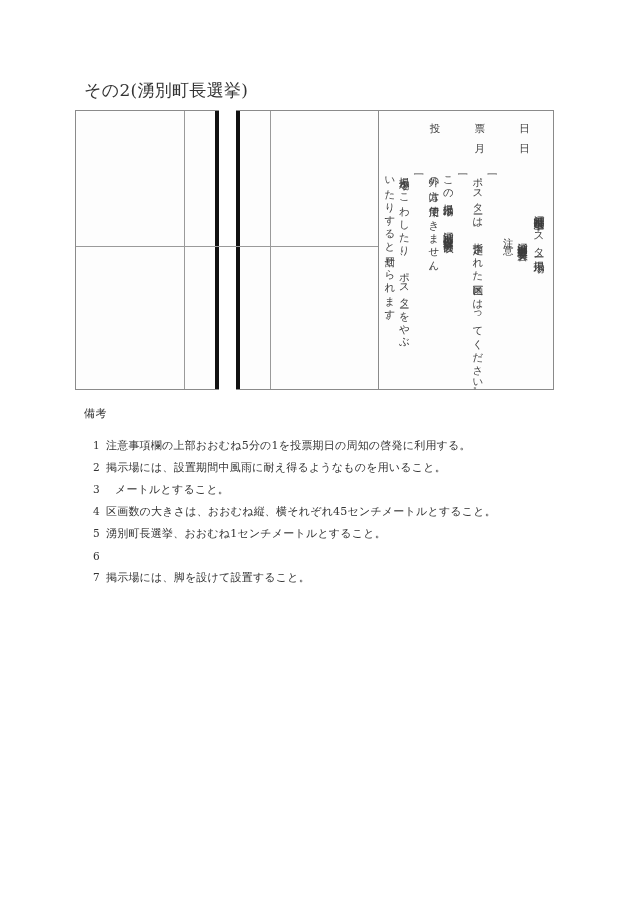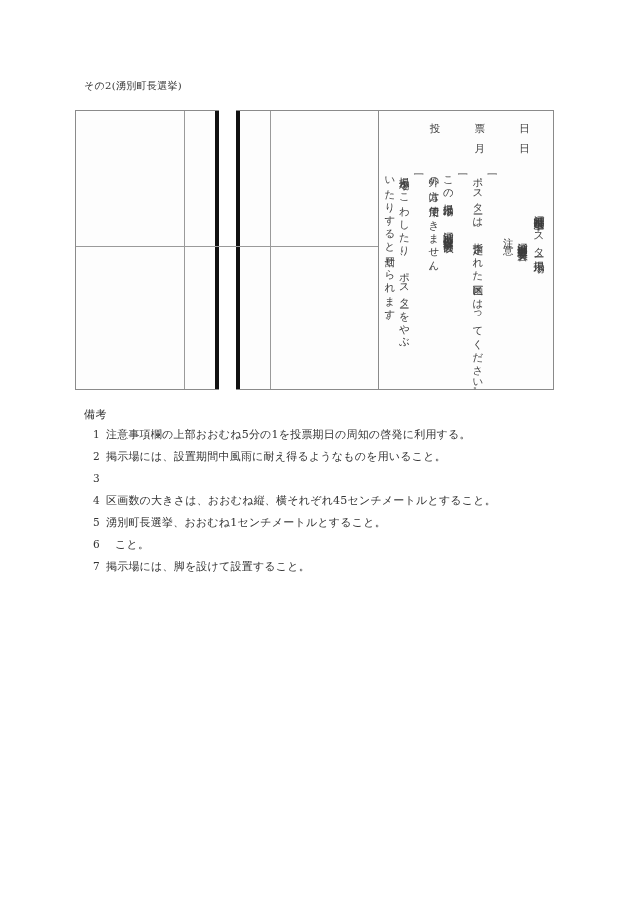--- a/index.html
+++ b/index.html
@@ -14,21 +14,21 @@
     color: #2b2b2b;
     position: relative;
     overflow: hidden;
   }
 
   
   .page-title {
     position: absolute;
     left: 84px;
     top: 79px;
-    font-size: 10px;
+    font-size: 17px;
     letter-spacing: 0.3px;
     white-space: nowrap;
     color: #333;
   }
 
   
   .board {
     position: absolute;
     left: 75px;
     top: 110px;
@@ -161,22 +161,23 @@
     position: absolute;
     left: 84px;
     top: 409px;
     width: 470px;
     font-size: 11px;
     line-height: 1.0;
     color: #333;
   }
   .remarks-heading {
     font-size: 11px;
-    margin-bottom: 7px;
+    margin-bottom: 18px;
     letter-spacing: 0.5px;
+    font-family: Liberation Mono, monospace;
   }
   .remark-item {
     display: flex;
     align-items: flex-start;
     margin-bottom: 6.5px;
     line-height: 1.42;
   }
   .remark-num {
     width: 22px;
     flex: 0 0 22px;
@@ -259,35 +260,35 @@
     <span class="remark-text">注意事項欄の上部おおむね5分の1を投票期日の周知の啓発に利用する。</span>
   </div>
 
   <div class="remark-item">
     <span class="remark-num">2</span>
     <span class="remark-text">掲示場には、設置期間中風雨に耐え得るようなものを用いること。</span>
   </div>
 
   <div class="remark-item">
     <span class="remark-num">3</span>
-    <span class="remark-text"></span>
+    <span class="remark-text"><span class="cont-line">メートルとすること。</span></span>
   </div>
 
   <div class="remark-item">
     <span class="remark-num">4</span>
     <span class="remark-text">区画数の大きさは、おおむね縦、横それぞれ45センチメートルとすること。</span>
   </div>
 
   <div class="remark-item">
     <span class="remark-num">5</span>
     <span class="remark-text">湧別町長選挙、おおむね1センチメートルとすること。</span>
   </div>
 
   <div class="remark-item">
     <span class="remark-num">6</span>
-    <span class="remark-text"><span class="cont-line">こと。</span></span>
+    <span class="remark-text"></span>
   </div>
 
   <div class="remark-item">
     <span class="remark-num">7</span>
     <span class="remark-text">掲示場には、脚を設けて設置すること。</span>
   </div>
 </div>
 
 </body></html>

